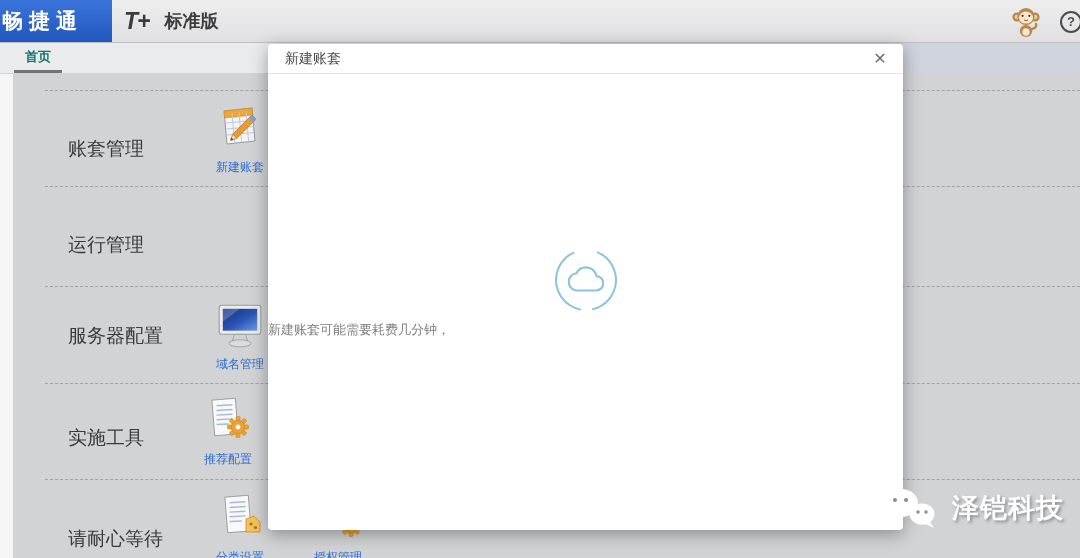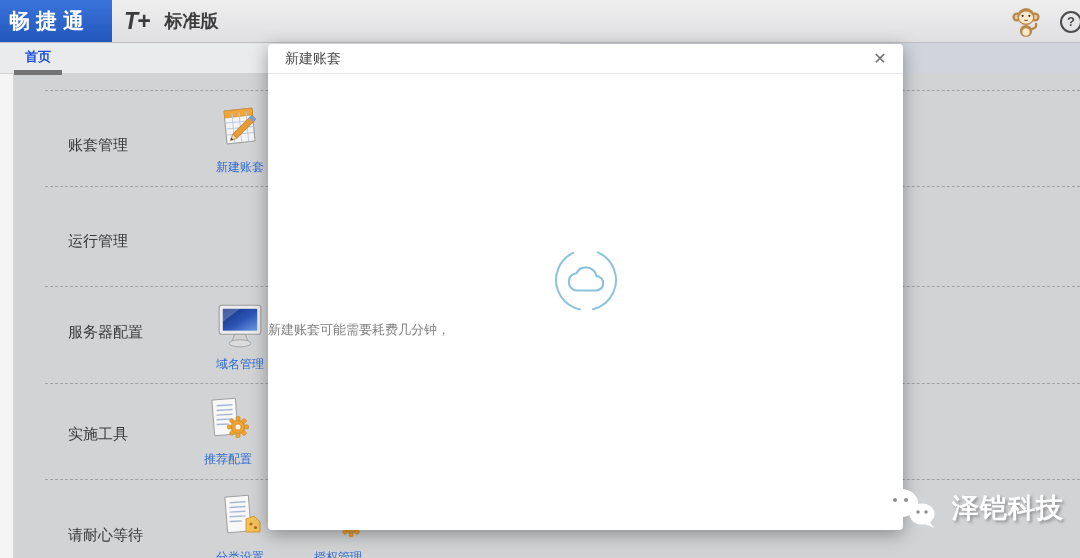--- a/index.html
+++ b/index.html
@@ -8,39 +8,39 @@
     background:#d2d3d5;
     font-family:"Liberation Sans","DejaVu Sans",sans-serif;
     -webkit-font-smoothing:antialiased;
   }
   
   .topbar{position:absolute;left:0;top:0;width:1080px;height:42px;
     background:linear-gradient(#eeeeef,#e0e0e2);border-bottom:1px solid #bfbfc1;z-index:5;}
   .logo-box{position:absolute;left:0;top:0;width:112px;height:42px;
     background:linear-gradient(180deg,#3a74da,#2257bd);
     color:#fff;font-size:21px;font-weight:bold;letter-spacing:6px;
-    line-height:42px;padding-left:9px;box-sizing:border-box;
+    line-height:42px;padding-left:2px;box-sizing:border-box;
     transform:skewX(0deg);}
   .product-wrap{position:absolute;left:124px;top:0;height:42px;display:flex;align-items:center;}
   .product-t{font-size:23px;font-weight:900;font-style:italic;color:#3b3b3b;letter-spacing:-1px;}
   .product-edition{font-size:18px;font-weight:600;color:#3b3b3b;margin-left:15px;}
   .monkey-btn{position:absolute;left:1010px;top:5px;width:32px;height:34px;cursor:pointer;}
   .help-btn{position:absolute;left:1060px;top:11px;width:18px;height:18px;border:2px solid #4c4c4c;
     border-radius:50%;color:#4c4c4c;font-size:13px;font-weight:bold;text-align:center;line-height:18px;cursor:pointer;}
   
   .tabstrip{position:absolute;left:0;top:42px;width:1080px;height:31px;background:#eaebec;z-index:1;}
   .tabstrip-band{position:absolute;left:560px;top:42px;width:520px;height:31px;background:#cfd4dd;z-index:1;}
   .tab-home{position:absolute;left:14px;top:44px;height:26px;padding:0 11px;z-index:2;
-    color:#1d4ed8;font-size:13px;font-weight:bold;line-height:26px;
-    border-bottom:5px solid #737373;cursor:pointer;}
+    color:#0f766e;font-size:13px;font-weight:bold;line-height:26px;
+    border-bottom:3px solid #737373;cursor:pointer;}
   
   .gutter{position:absolute;left:0;top:74px;width:13px;height:484px;background:#f5f5f6;z-index:1;}
   
   .sep{position:absolute;left:45px;right:0;border-top:1px dashed #a2a2a4;z-index:2;}
-  .cat-label{position:absolute;left:68px;color:#3a3a3a;font-size:15px;z-index:2;}
+  .cat-label{position:absolute;left:68px;color:#3a3a3a;font-size:19px;z-index:2;}
   .shortcut{position:absolute;width:76px;text-align:center;z-index:2;cursor:pointer;}
   .shortcut .sc-label{display:block;margin-top:3px;color:#2f6bd0;font-size:12px;}
   
   .modal{position:absolute;left:268px;top:44px;width:635px;height:486px;background:#fff;
     border-radius:4px;box-shadow:0 4px 18px rgba(0,0,0,.35);z-index:10;}
   .modal-header{position:relative;height:29px;border-bottom:1px solid #e6e6e8;}
   .modal-title{position:absolute;left:17px;top:0;line-height:29px;font-size:14px;color:#4a4a4a;}
   .modal-close{position:absolute;right:12px;top:4px;width:22px;height:22px;text-align:center;
     line-height:22px;font-size:16px;color:#707070;cursor:pointer;}
   .spinner-wrap{position:absolute;left:50%;top:203px;width:66px;height:66px;transform:translateX(-50%);}

